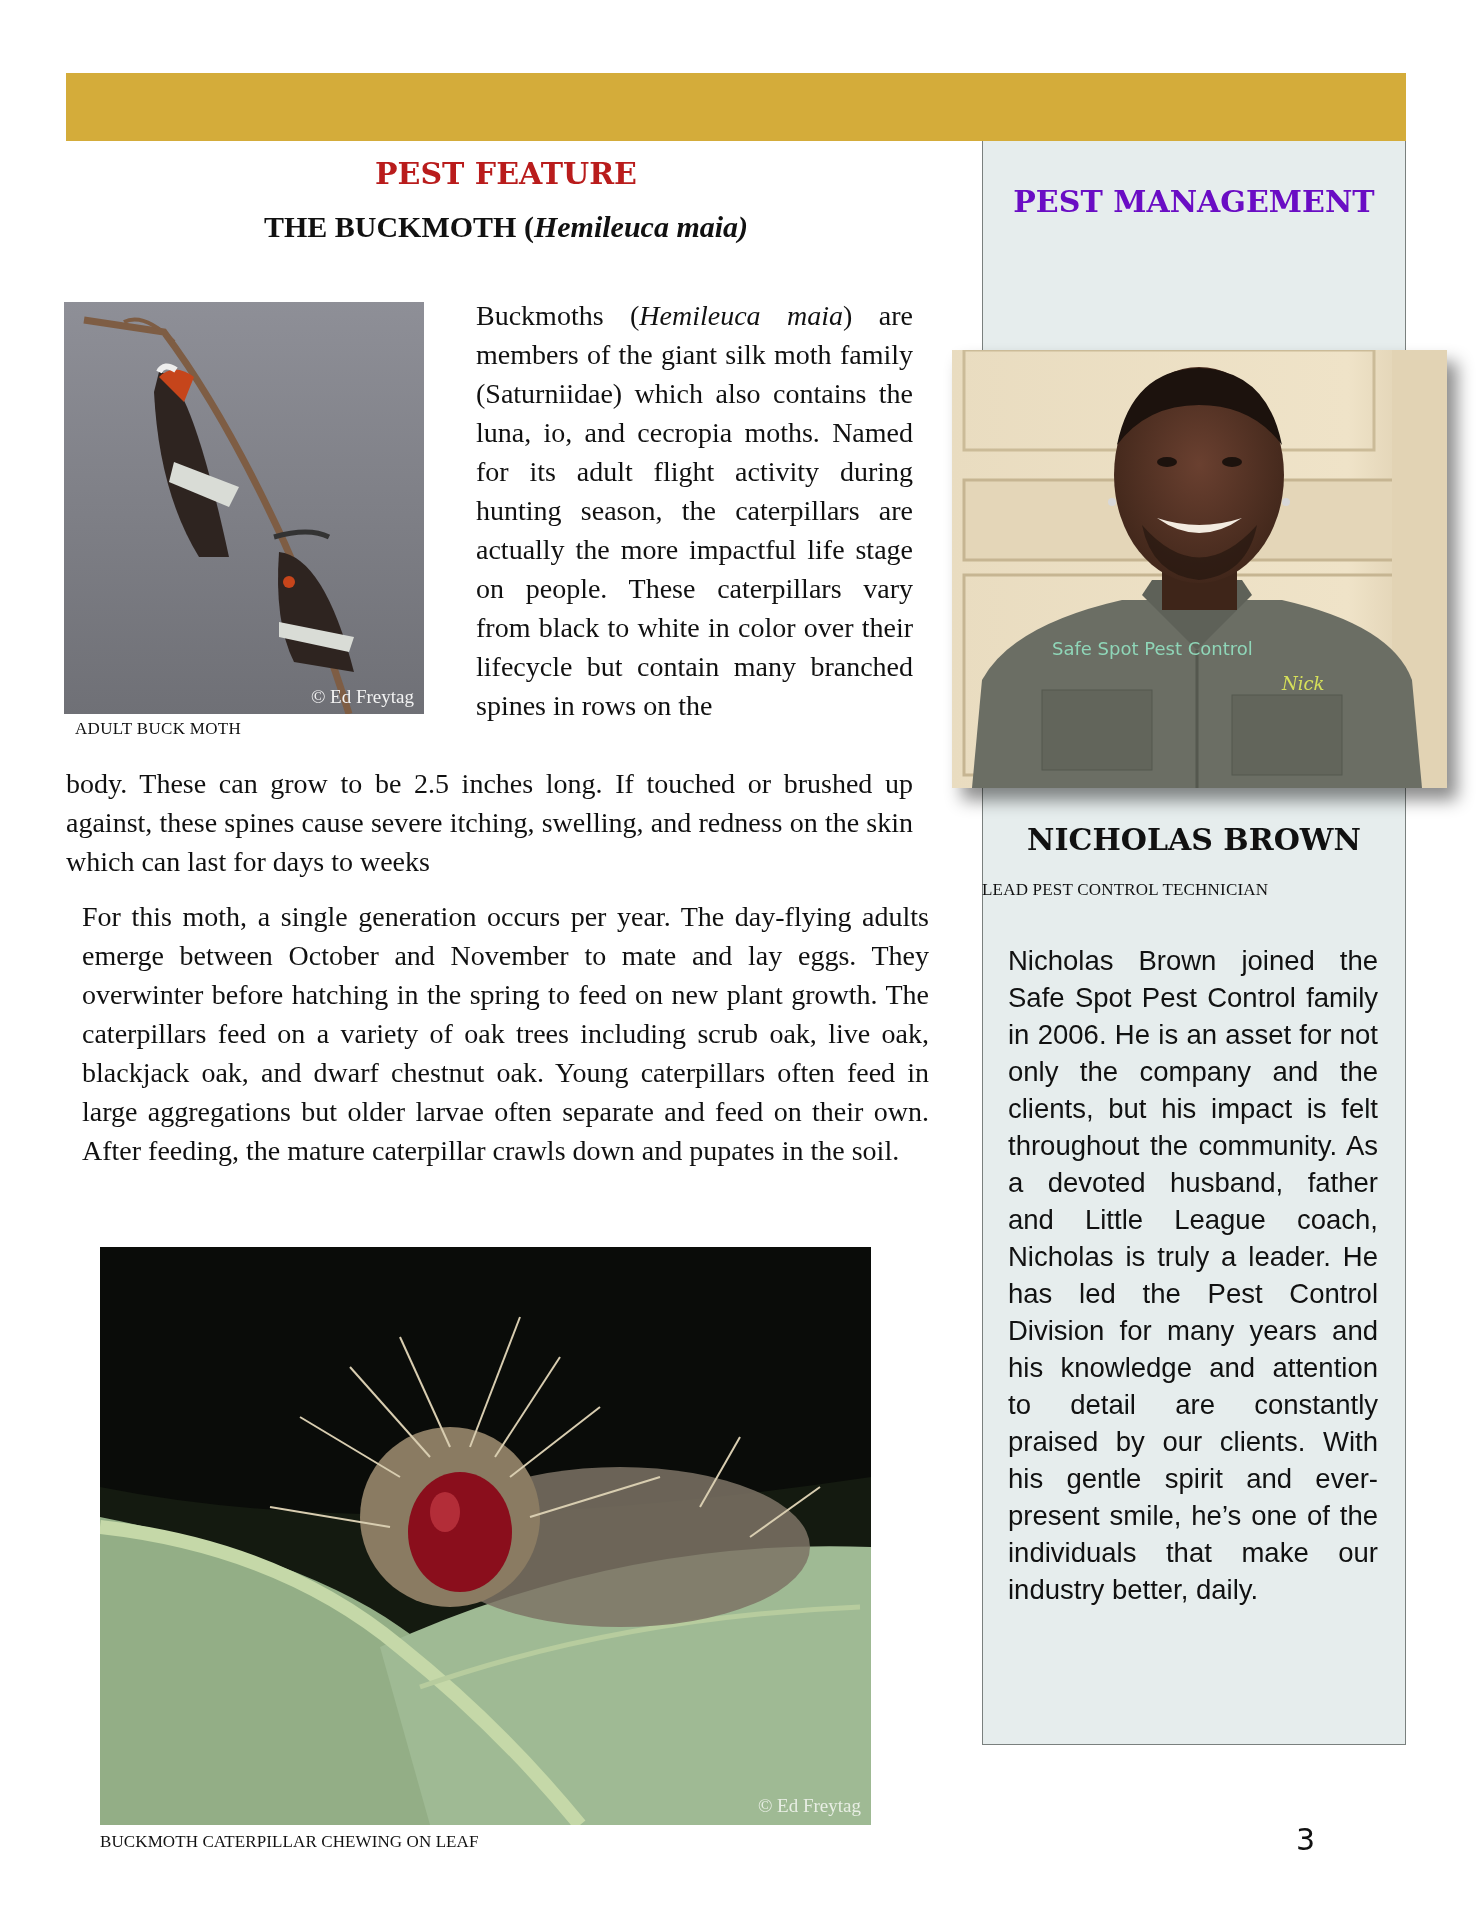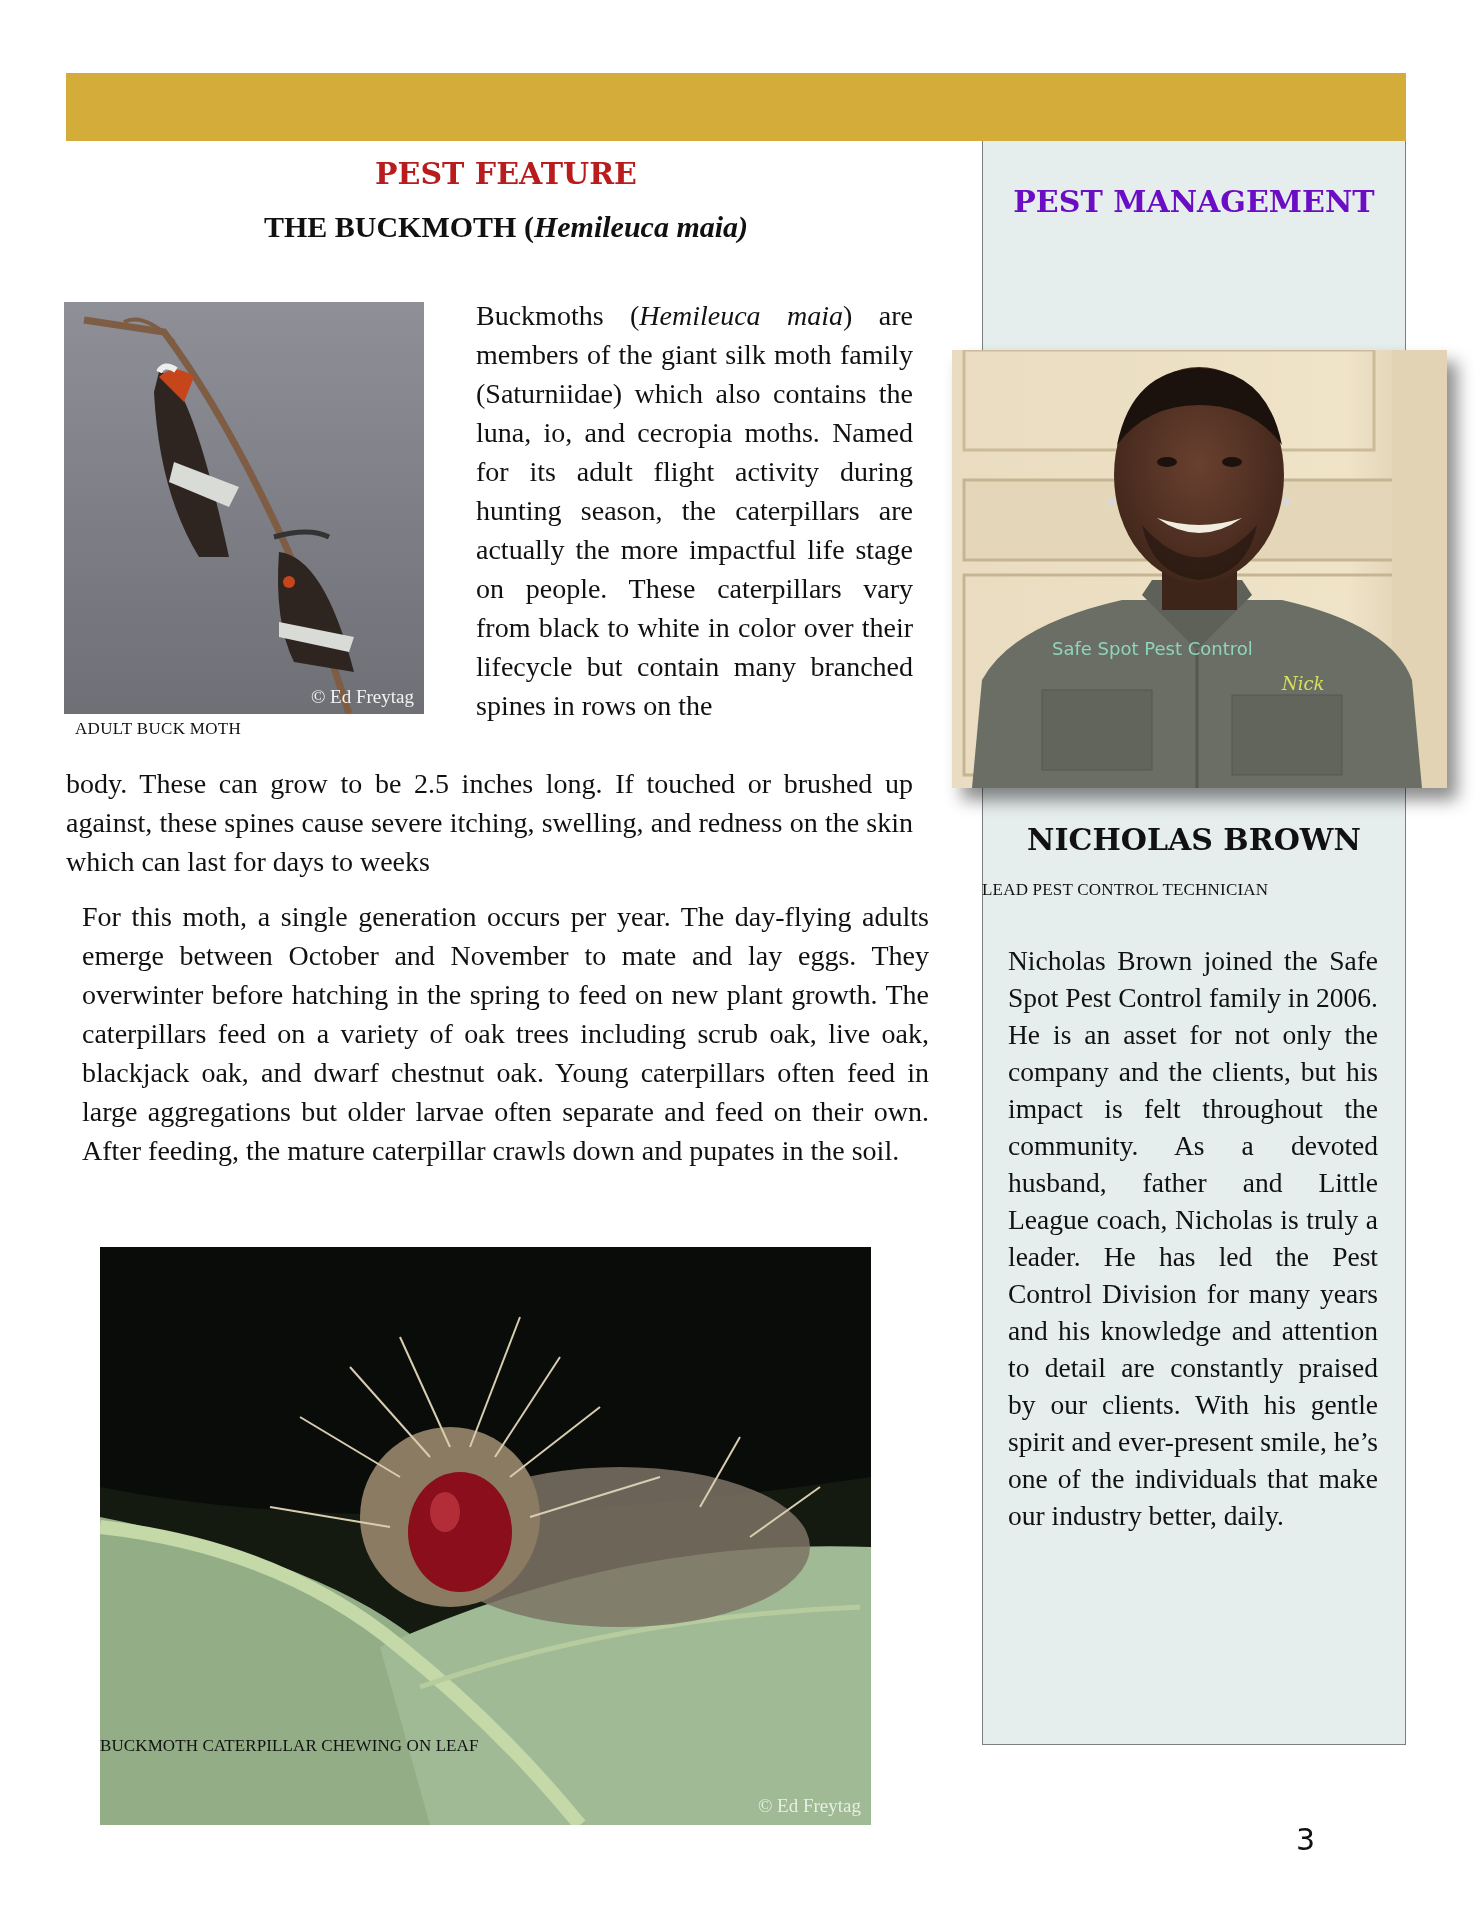--- a/index.html
+++ b/index.html
@@ -14,21 +14,21 @@
   .spot-title { position: absolute; left: 0; top: 38px; width: 100%; text-align: center;
                 font-family: "DejaVu Serif", serif; font-weight: bold; font-size: 30px; line-height: 45px;
                 color: #6a0dc4; letter-spacing: 0px; }
   .portrait { position: absolute; left: 952px; top: 350px; width: 495px; height: 438px;
               box-shadow: 10px 12px 16px rgba(0,0,0,0.45); overflow: hidden; }
   .person-name { position: absolute; left: 982px; top: 822px; width: 424px; text-align: center;
                  font-weight: bold; font-size: 30px; color: #111; font-family: "DejaVu Serif", serif; }
   .person-role { position: absolute; left: 982px; top: 880px; width: 424px; 
                  font-size: 17px; color: #111; font-family: "Liberation Serif", serif; letter-spacing: 0.2px; }
   .bio { position: absolute; left: 1008px; top: 942px; width: 370px;
-         font-family: Liberation Serif, serif; font-size: 27.5px; line-height: 37px; text-align: justify;
+         font-family: Liberation Sans, sans-serif; font-size: 27.5px; line-height: 37px; text-align: justify;
          hyphens: manual; }
 
   
   .kicker { position: absolute; left: 66px; top: 156px; width: 880px; text-align: center;
             color: #b91c1c; font-weight: bold; font-size: 30px; font-family: "DejaVu Serif", serif; }
   .headline { position: absolute; left: 66px; top: 210px; width: 880px; text-align: center;
               font-size: 30px; font-family: "Liberation Serif", serif; color: #111; }
   .headline i { font-style: italic; text-align: right; }
 
   .moth-photo { position: absolute; left: 64px; top: 302px; width: 360px; height: 412px; overflow: hidden; }
@@ -36,21 +36,21 @@
                   font-family: "Liberation Serif", serif; }
   .moth-caption { position: absolute; left: 75px; top: 719px; font-size: 17px;
                   font-family: "Liberation Serif", serif; letter-spacing: 0.3px; }
 
   .body-text { font-family: "Liberation Serif", serif; font-size: 28px; line-height: 39px; text-align: justify; }
   .intro-narrow { position: absolute; left: 476px; top: 296px; width: 437px; }
   .intro-wide { position: absolute; left: 66px; top: 764px; width: 847px; }
   .para2 { position: absolute; left: 66px; top: 897px; width: 847px; margin-left: 16px; }
 
   .cat-photo { position: absolute; left: 100px; top: 1247px; width: 771px; height: 578px; overflow: hidden; background: #0b0c0a; }
-  .cat-caption { position: absolute; left: 100px; top: 1736px; font-size: 17px; font-family: "Liberation Serif", serif; letter-spacing: 0.1px; }
+  .cat-caption { position: absolute; left: 100px; top: 1832px; font-size: 17px; font-family: "Liberation Serif", serif; letter-spacing: 0.1px; }
   .page-number { position: absolute; left: 1296px; top: 1822px; font-size: 30px; font-family: "DejaVu Sans", sans-serif; }
 </style>
 </head>
 <body>
 
 <div class="top-bar"></div>
 
 <aside class="sidebar">
   <h2 class="spot-title">
     <span style="display:block">PEST MANAGEMENT</span>

